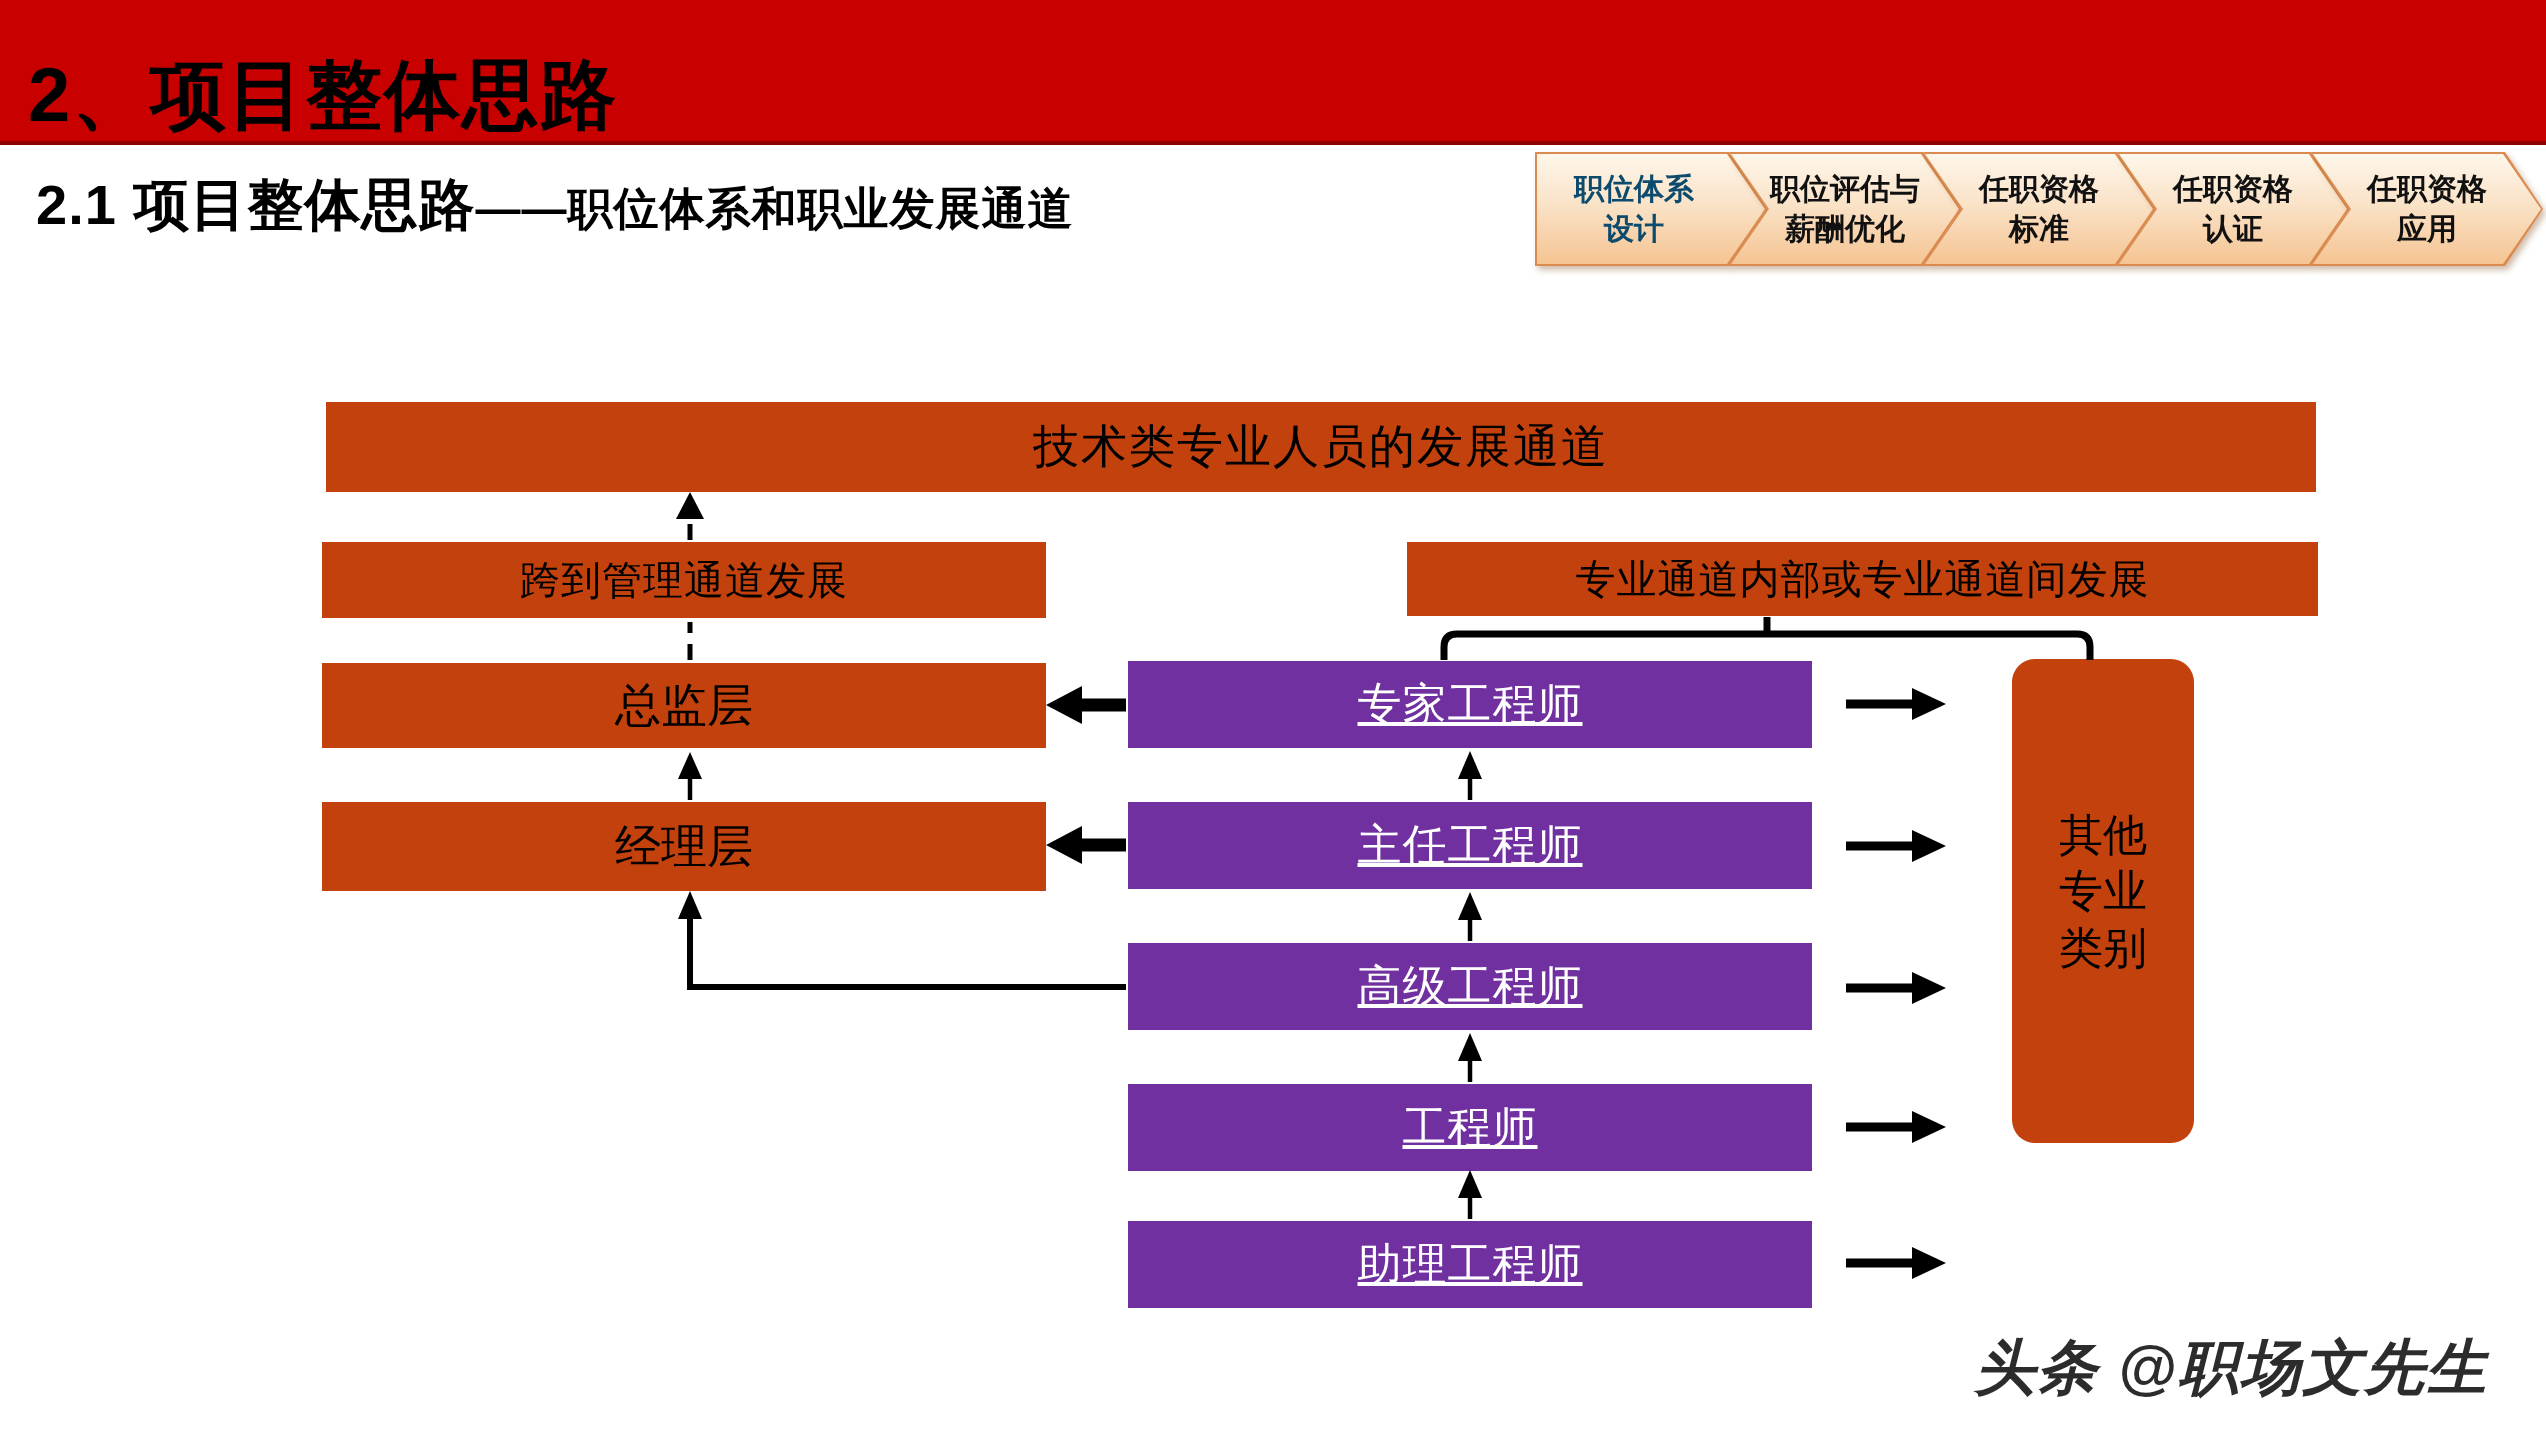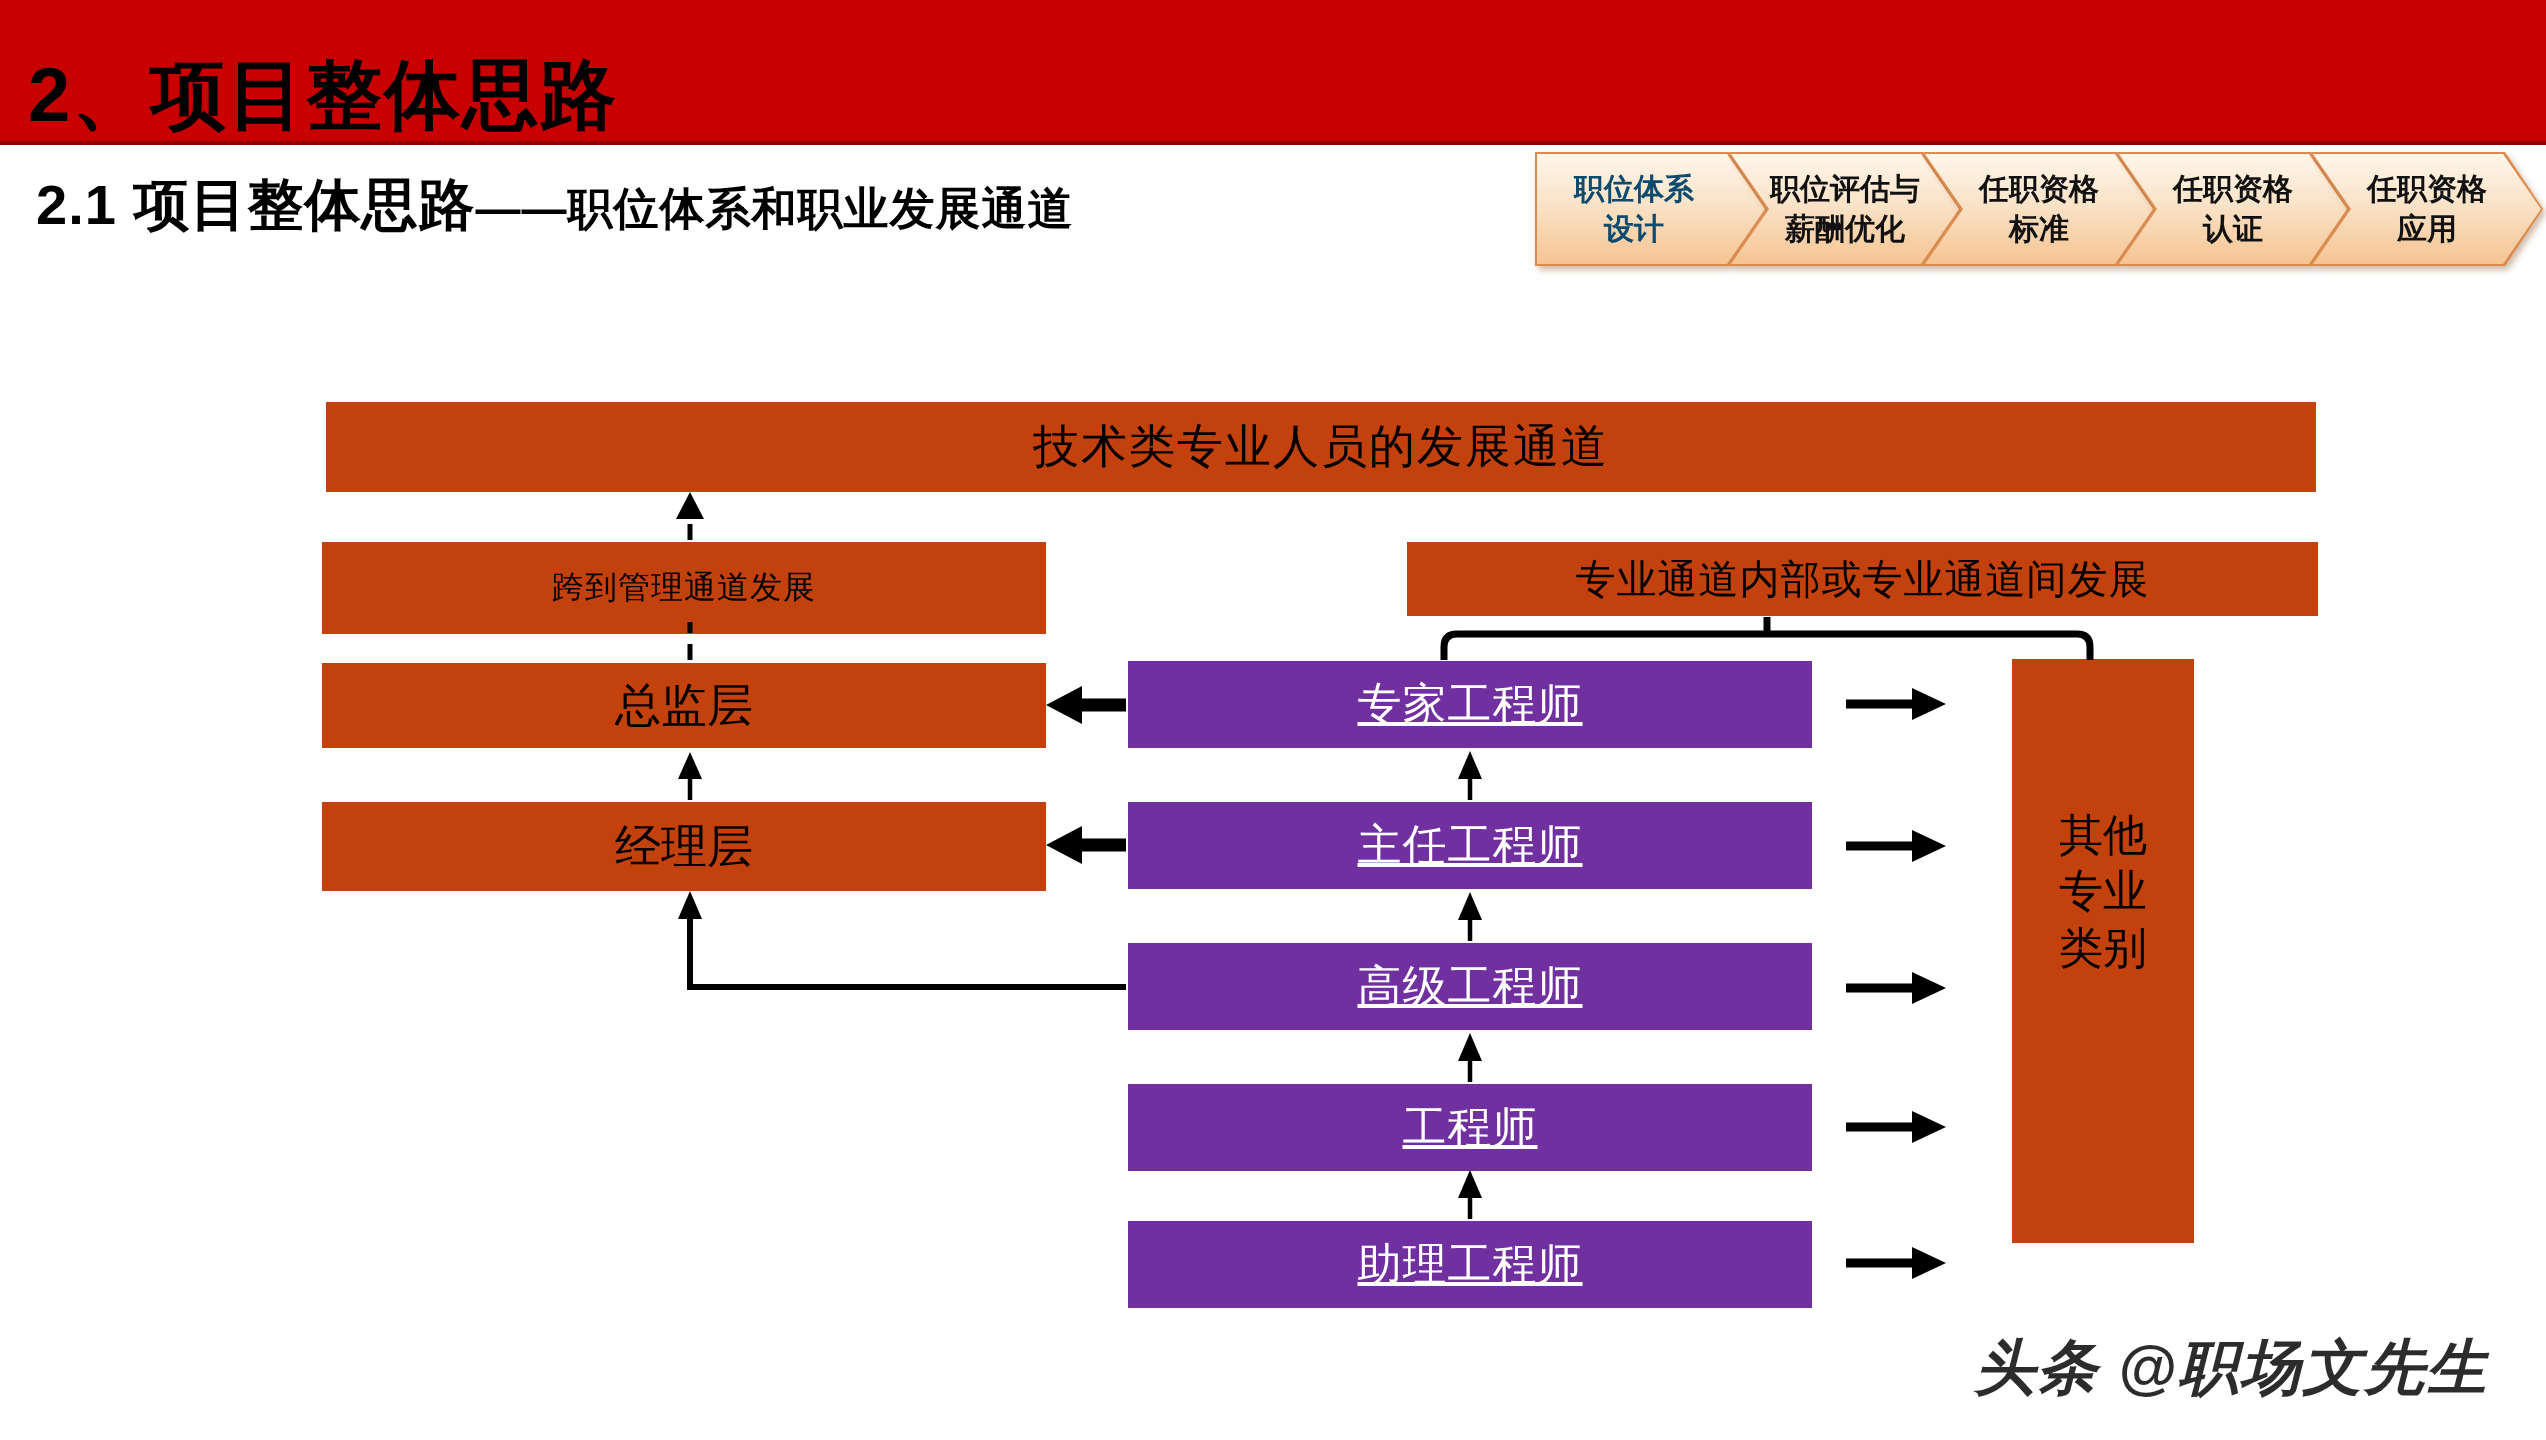--- a/index.html
+++ b/index.html
@@ -36,29 +36,29 @@
   .tab.first .tab-text{padding-right:34px;color:#0c4a6e;}
   .tab.chev .tab-text{padding-left:34px;padding-right:34px;}
   
   .obox,.pbox{
     position:absolute;display:flex;align-items:center;justify-content:center;
     text-align:center;box-sizing:border-box;
   }
   .obox{background:#c2410c;color:#000;}
   .pbox{background:#7030A0;color:#fff;}
   .banner-box{left:326px;top:402px;width:1990px;height:90px;font-size:46px;letter-spacing:2px;font-weight:500;}
-  .cross-box{left:322px;top:542px;width:724px;height:92px;font-size:32px;letter-spacing:1px;font-weight:500;}
+  .cross-box{left:322px;top:542px;width:724px;height:76px;font-size:40px;letter-spacing:1px;font-weight:500;}
   .pro-box{left:1407px;top:542px;width:911px;height:74px;font-size:40px;letter-spacing:1px;font-weight:500;}
   .mgmt1{left:322px;top:663px;width:724px;height:85px;font-size:46px;font-weight:500;}
   .mgmt2{left:322px;top:802px;width:724px;height:89px;font-size:46px;font-weight:500;}
   .pbox{left:1128px;width:684px;height:87px;font-size:44px;letter-spacing:1px;font-weight:500;text-decoration:underline;}
   .eng1{top:661px;} .eng2{top:802px;} .eng3{top:943px;} .eng4{top:1084px;} .eng5{top:1221px;}
   .tall-box{
-    left:2012px;top:659px;width:182px;height:584px;
-    display:block;padding-top:148px;font-size:44px;line-height:1.28;font-weight:500;text-align:center;
+    left:2012px;top:659px;width:182px;height:484px;
+    display:block;padding-top:148px;font-size:44px;line-height:1.28;font-weight:500;text-align:center;border-radius:23px;
   }
   .tall-box span{display:block;}
   
   .arrows{position:absolute;left:0;top:0;width:2546px;height:1440px;pointer-events:none;}
   
   .watermark{
     position:absolute;left:1975px;top:1328px;font-size:60px;font-weight:bold;letter-spacing:2px;
     color:#1b1b1b;opacity:.92;text-shadow:2px 3px 0 rgba(255,255,255,.55), -1px -1px 0 rgba(255,255,255,.4);
     white-space:nowrap;
     font-style:italic;

